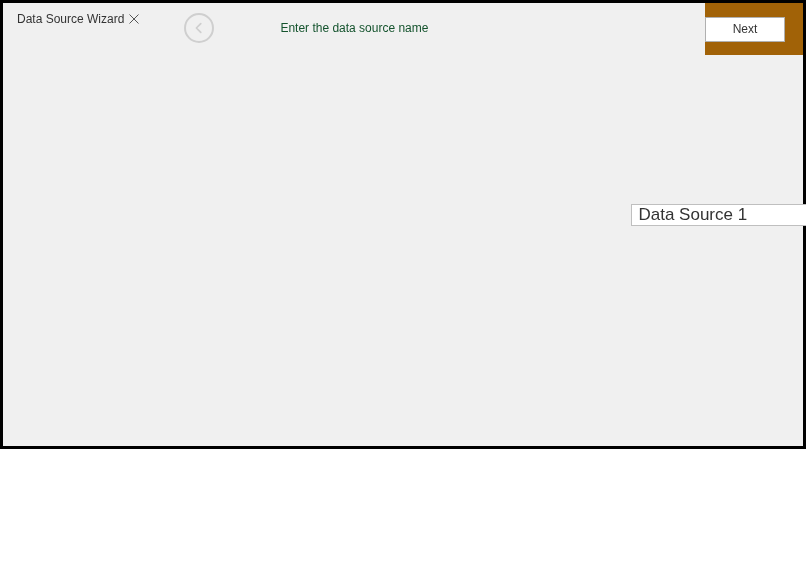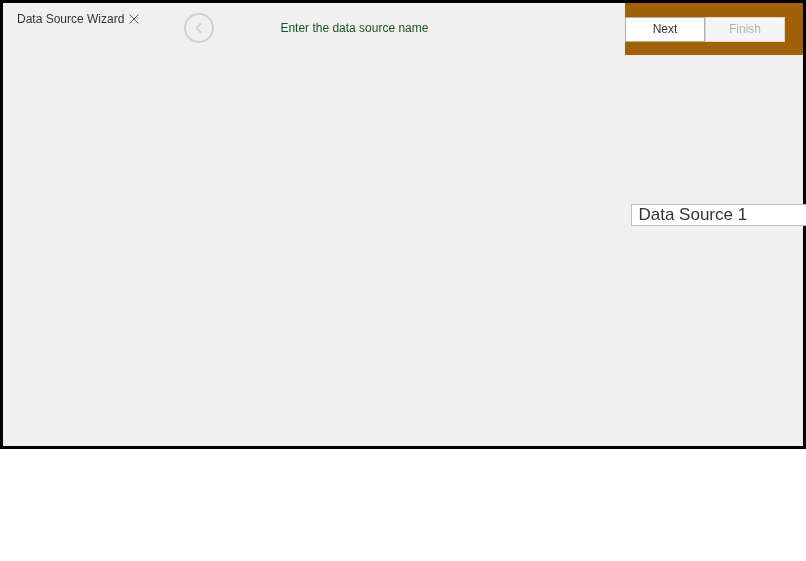--- a/index.html
+++ b/index.html
@@ -153,16 +153,15 @@
   </div>
 
   <div class="separator"></div>
 
   <div class="content-area">
     <input type="text" class="name-input" value="Data Source 1" style="">
   </div>
 
   <div class="footer">
     <button class="btn">Next</button>
-    <button class="btn disabled">Finish</button>
   </div>
 
 </div>
 
 </body></html>

